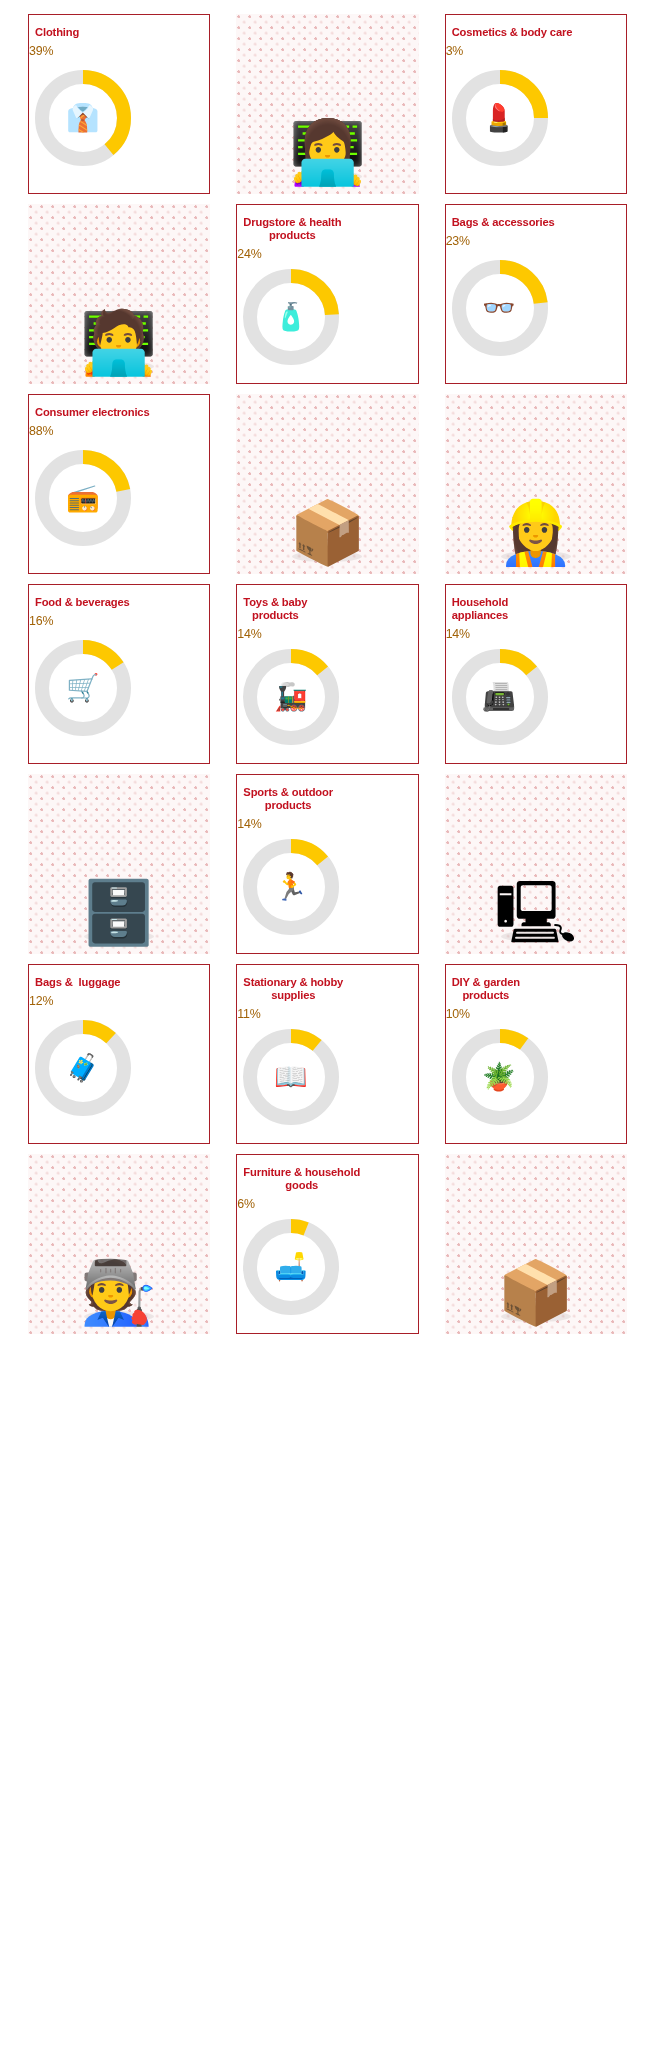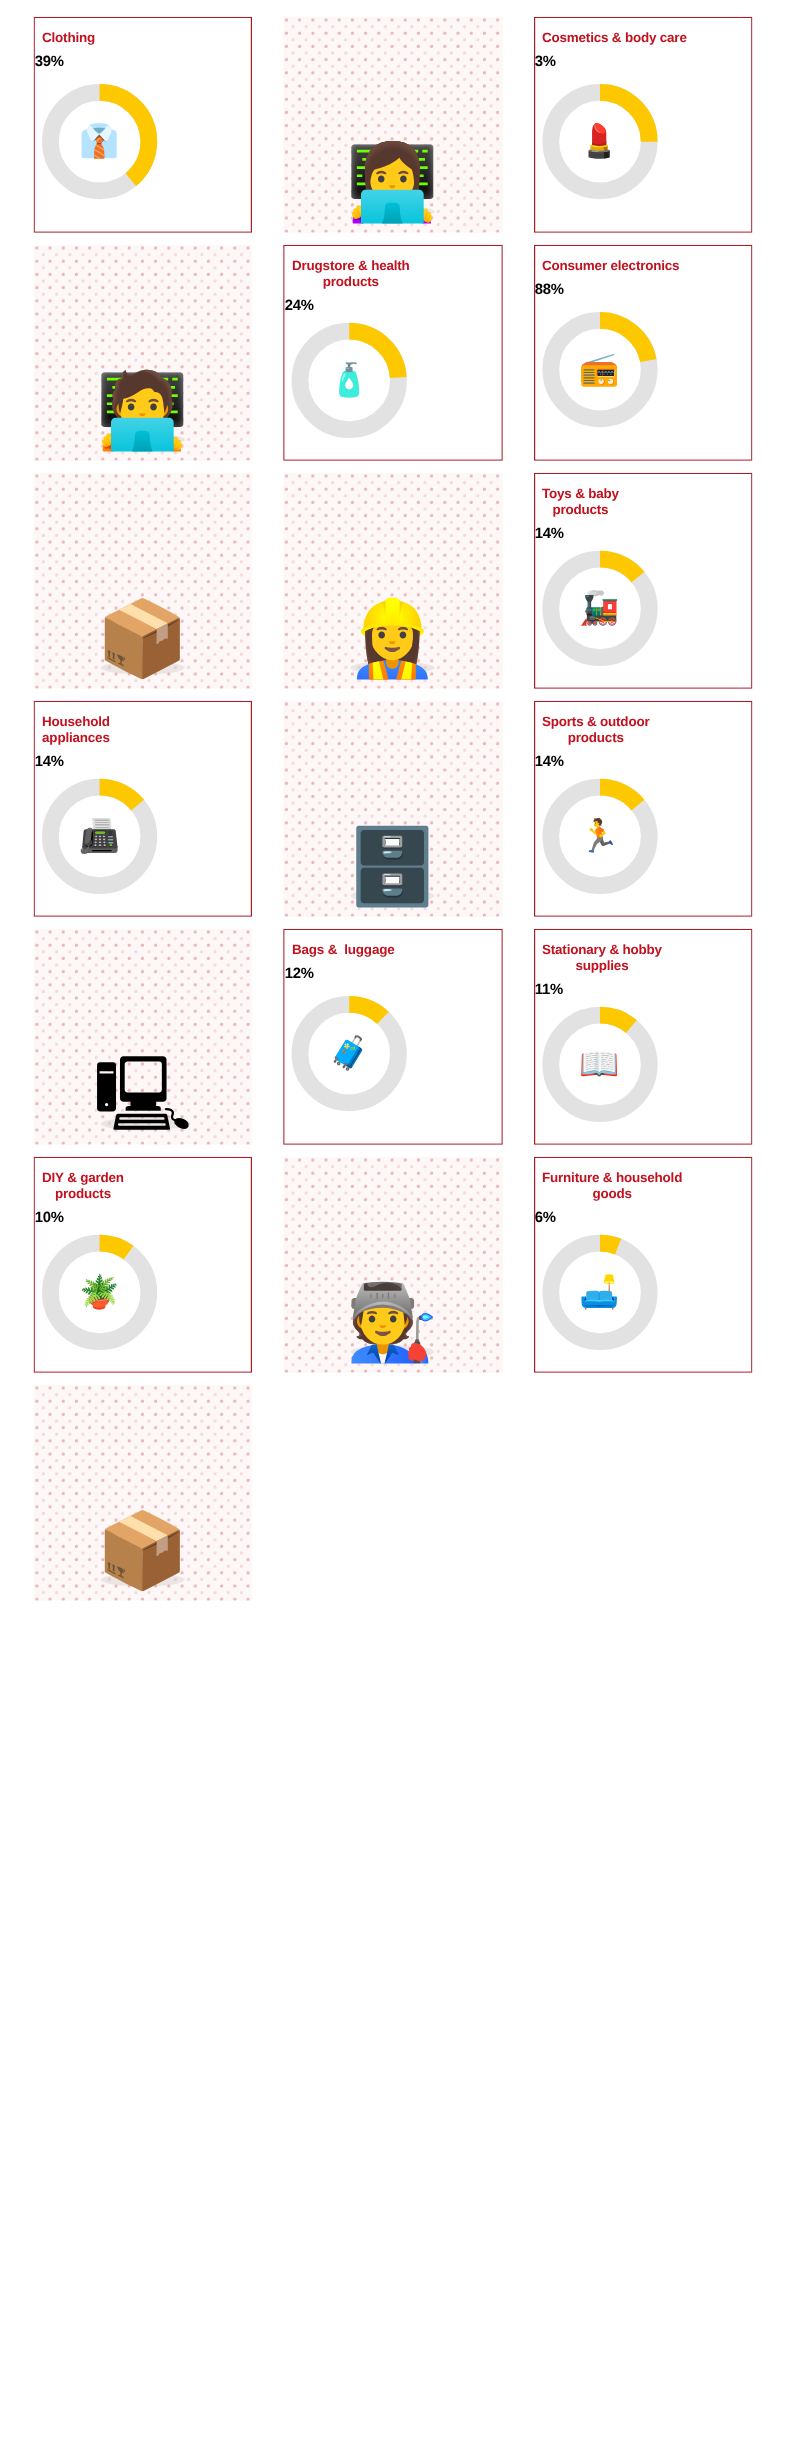--- a/index.html
+++ b/index.html
@@ -43,23 +43,23 @@
     color: #c2111f;
     font-size: 11.2px;
     font-weight: bold;
     line-height: 13.2px;
     text-align: center;
     letter-spacing: -0.15px;
     padding: 0 6px;
     white-space: pre-wrap;
   }
   .stat-pct {
-    color: #000000;
+    color: #a16207;
     font-size: 12.4px;
-    font-weight: bold;
+    font-weight: normal;
     margin-top: 5px;
     letter-spacing: -0.2px;
   }
   .donut-wrap {
     margin-top: 6px;
     width: 108px;
     height: 108px;
     position: relative;
   }
   .donut-wrap svg { display: block; width: 108px; height: 108px; }
@@ -165,20 +165,34 @@
   <svg viewBox="0 0 108 108">
     <circle cx="54" cy="54" r="41" fill="none" stroke="#e2e2e2" stroke-width="14"></circle>
     <circle cx="54" cy="54" r="41" fill="none" stroke="#fdc800" stroke-width="14" stroke-dasharray="61.82654342264712 195.7840541717159" transform="rotate(-90 54 54)"></circle>
   </svg>
             <div class="donut-emoji">🧴</div>
           </div>
         </div>
       </div>
       <div class="cell">
         <div class="stat-card">
+          <div class="stat-title">Bags &amp; accessories</div>
+          <div class="stat-pct">23%</div>
+          <div class="donut-wrap">
+
+  <svg viewBox="0 0 108 108">
+    <circle cx="54" cy="54" r="41" fill="none" stroke="#e2e2e2" stroke-width="14"></circle>
+    <circle cx="54" cy="54" r="41" fill="none" stroke="#fdc800" stroke-width="14" stroke-dasharray="59.25043744670349 198.3601601476595" transform="rotate(-90 54 54)"></circle>
+  </svg>
+            <div class="donut-emoji">👓</div>
+          </div>
+        </div>
+      </div>
+      <div class="cell">
+        <div class="stat-card">
           <div class="stat-title">Consumer electronics</div>
           <div class="stat-pct">88%</div>
           <div class="donut-wrap">
 
   <svg viewBox="0 0 108 108">
     <circle cx="54" cy="54" r="41" fill="none" stroke="#e2e2e2" stroke-width="14"></circle>
     <circle cx="54" cy="54" r="41" fill="none" stroke="#fdc800" stroke-width="14" stroke-dasharray="56.67433147075986 200.93626612360316" transform="rotate(-90 54 54)"></circle>
   </svg>
             <div class="donut-emoji">📻</div>
           </div>
@@ -187,20 +201,34 @@
       <div class="cell">
         <div class="deco">
           <div class="deco-shadow"></div>
           <div class="deco-fig">📦</div>
         </div>
       </div>
       <div class="cell">
         <div class="deco">
           <div class="deco-shadow"></div>
           <div class="deco-fig">👷‍♀️</div>
+        </div>
+      </div>
+      <div class="cell">
+        <div class="stat-card">
+          <div class="stat-title">Food &amp; beverages</div>
+          <div class="stat-pct">16%</div>
+          <div class="donut-wrap">
+
+  <svg viewBox="0 0 108 108">
+    <circle cx="54" cy="54" r="41" fill="none" stroke="#e2e2e2" stroke-width="14"></circle>
+    <circle cx="54" cy="54" r="41" fill="none" stroke="#fdc800" stroke-width="14" stroke-dasharray="41.21769561509808 216.39290197926493" transform="rotate(-90 54 54)"></circle>
+  </svg>
+            <div class="donut-emoji">🛒</div>
+          </div>
         </div>
       </div>
       <div class="cell">
         <div class="stat-card two-line">
           <div class="stat-title">Toys &amp; baby
 products</div>
           <div class="stat-pct">14%</div>
           <div class="donut-wrap">
 
   <svg viewBox="0 0 108 108">

